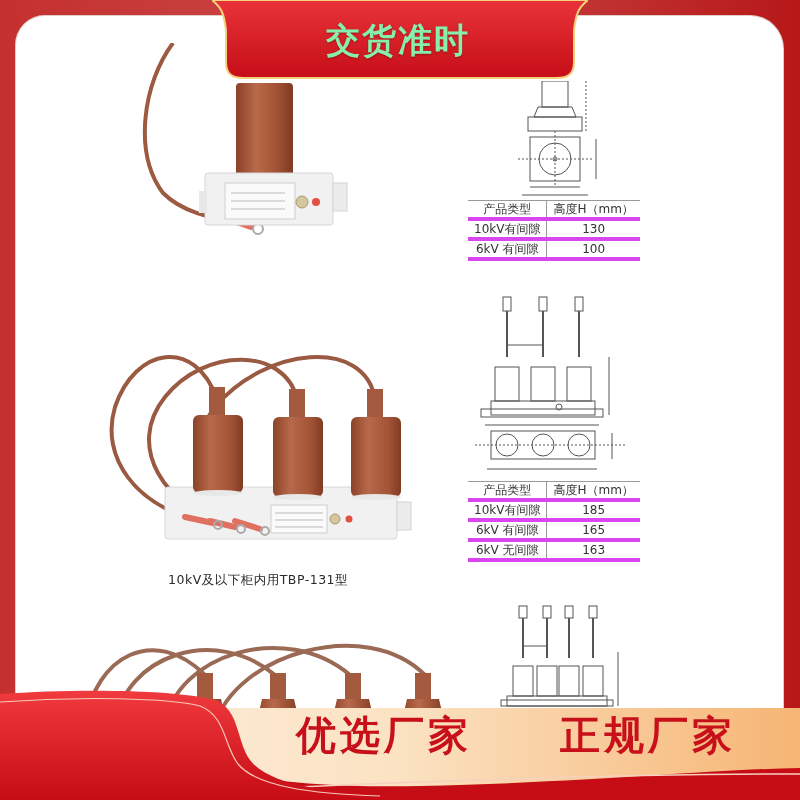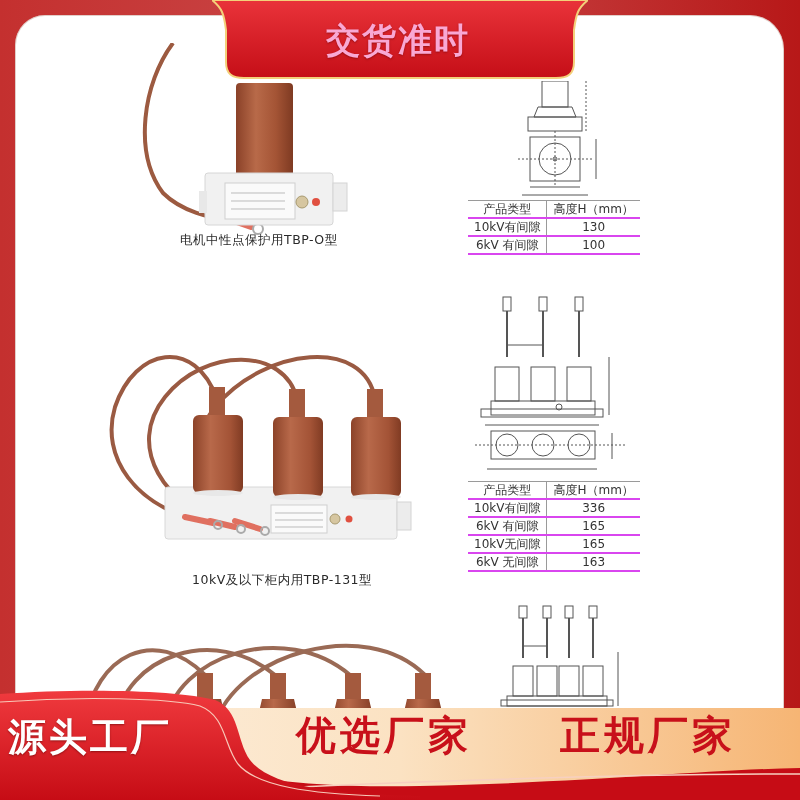--- a/index.html
+++ b/index.html
@@ -17,40 +17,40 @@
     overflow: hidden;
   }
 
   
   .top-banner {
     position: absolute; left: 212px; top: 0; width: 376px; height: 82px; z-index: 5;
   }
   .top-banner svg { position: absolute; left: 0; top: 0; }
   .top-banner .title {
     position: absolute; left: 0; right: 4px; top: 18px; text-align: center;
-    color: #f9a8d4; font-weight: bold; font-size: 34px; letter-spacing: 2px;
+    color: #86efac; font-weight: bold; font-size: 34px; letter-spacing: 2px;
     text-shadow: 0 1px 2px rgba(100,0,0,0.5);
   }
 
   
   .product { position: absolute; }
   .caption {
     position: absolute; font-size: 12.5px; color: #2a2a2a; letter-spacing: 0.5px; white-space: nowrap;
   }
 
   
   .drawing { position: absolute; }
 
   
   .spec-table {
     position: absolute; border-collapse: collapse; font-size: 12px; color: #333;
   }
   .spec-table th, .spec-table td {
     padding: 0 6px; height: 16px; line-height: 16px; text-align: center; font-weight: normal;
-    border-bottom: 2px solid #d946ef; white-space: nowrap;
+    border-bottom: 4px solid #d946ef; white-space: nowrap;
   }
   .spec-table tr:first-child th { border-top: 1px solid #9a9a9a; }
   .spec-table th:first-child, .spec-table td:first-child { border-right: 1px solid #9a9a9a; }
 
   
   .bottom-banner { position: absolute; left: 0; top: 690px; width: 800px; height: 110px; z-index: 6; }
   .bottom-banner svg { position: absolute; left: 0; top: 0; }
   .bb-left {
     position: absolute; left: 8px; top: 22px; color: #fff; font-weight: bold; font-size: 38px;
     letter-spacing: 3px; text-shadow: 0 1px 2px rgba(80,0,0,0.5);
@@ -88,21 +88,20 @@
       <rect x="200" y="140" width="14" height="28" fill="#ececec" stroke="#d4d4d4"></rect>
       <rect x="66" y="148" width="8" height="22" fill="#e8e8e8"></rect>
       <rect x="92" y="140" width="70" height="36" fill="#fafafa" stroke="#cfcfcf"></rect>
       <line x1="98" y1="150" x2="152" y2="150" stroke="#bbb"></line>
       <line x1="98" y1="158" x2="152" y2="158" stroke="#bbb"></line>
       <line x1="98" y1="166" x2="152" y2="166" stroke="#bbb"></line>
       <circle cx="169" cy="159" r="6" fill="#d6c6a0" stroke="#a89a70"></circle>
       <circle cx="183" cy="159" r="4" fill="#e05040"></circle>
     </svg>
   </div>
-  <div class="caption" style="left:165px; top:217px;">电机中性点保护用TBP-O型</div>
 
   <div class="drawing" style="left:485px; top:66px; width:130px; height:120px;">
     <svg width="130" height="120" viewBox="0 0 130 120" fill="none" stroke="#555" stroke-width="1">
       <rect x="42" y="0" width="26" height="26"></rect>
       <path d="M38 26 L72 26 L76 36 L34 36 Z"></path>
       <rect x="28" y="36" width="54" height="14"></rect>
       <line x1="86" y1="0" x2="86" y2="50" stroke-dasharray="2 2"></line>
       <rect x="30" y="56" width="50" height="44"></rect>
       <circle cx="55" cy="78" r="16"></circle>
       <circle cx="55" cy="78" r="2"></circle>
@@ -172,21 +171,21 @@
       </g>
 
       <path d="M80 180 L108 186" stroke="#e07060" stroke-width="6" stroke-linecap="round"></path>
       <path d="M105 184 L130 190" stroke="#e07060" stroke-width="6" stroke-linecap="round"></path>
       <path d="M130 184 L155 192" stroke="#e07060" stroke-width="6" stroke-linecap="round"></path>
       <circle cx="113" cy="188" r="4" fill="none" stroke="#aaa" stroke-width="2"></circle>
       <circle cx="136" cy="192" r="4" fill="none" stroke="#aaa" stroke-width="2"></circle>
       <circle cx="160" cy="194" r="4" fill="none" stroke="#aaa" stroke-width="2"></circle>
     </svg>
   </div>
-  <div class="caption" style="left:153px; top:557px;margin-left:24px;">10kV及以下柜内用TBP-131型</div>
+  <div class="caption" style="left:153px; top:557px;">10kV及以下柜内用TBP-131型</div>
 
   <div class="drawing" style="left:452px; top:272px; width:170px; height:190px;">
     <svg width="170" height="190" viewBox="0 0 170 190" fill="none" stroke="#555" stroke-width="1">
       <g>
         <rect x="36" y="10" width="8" height="14"></rect>
           <line x1="40" y1="24" x2="40" y2="70" stroke-width="2"></line>
         <rect x="28" y="80" width="24" height="34"></rect>
       </g>
       <g>
         <rect x="72" y="10" width="8" height="14"></rect>
@@ -215,28 +214,24 @@
   </div>
 
   <table class="spec-table" style="left:453px; top:466px;">
     <tbody>
         <tr>
       <th>产品类型</th>
       <th>高度H（mm）</th>
     </tr>
     <tr>
       <td>10kV有间隙</td>
-      <td>336</td>
+      <td>185</td>
     </tr>
     <tr>
       <td>6kV 有间隙</td>
-      <td>165</td>
-    </tr>
-    <tr>
-      <td>10kV无间隙</td>
       <td>165</td>
     </tr>
     <tr>
       <td>6kV 无间隙</td>
       <td>163</td>
     </tr>
   </tbody>
     </table>
 
   <div class="product" style="left:50px; top:600px; width:400px; height:110px;">
@@ -314,16 +309,15 @@
       </linearGradient>
     </defs>
     <rect x="0" y="18" width="800" height="92" fill="url(#cream)"></rect>
 
     <path d="M0 110 L0 60 C 200 70, 250 100, 420 96 C 600 92, 700 80, 800 78 L800 110 Z" fill="#c60c15"></path>
     <path d="M230 100 C 400 92, 600 84, 800 84" stroke="#f7d0c0" stroke-width="1.5" fill="none"></path>
 
     <path d="M0 4 C 80 -2, 180 0, 215 10 C 240 20, 236 50, 250 70 C 270 96, 330 104, 420 106 L420 110 L0 110 Z" fill="url(#redl)"></path>
     <path d="M0 12 C 80 6, 170 8, 200 16 C 226 26, 224 56, 238 74 C 256 96, 310 104, 380 106" stroke="#f8c8b8" stroke-width="1.2" fill="none"></path>
   </svg>
-  <div class="bb-left">源头工厂</div>
   <div class="bb-slogan" style="left:296px;">优选厂家</div>
   <div class="bb-slogan" style="left:560px;">正规厂家</div>
 </div>
 
 </body></html>

